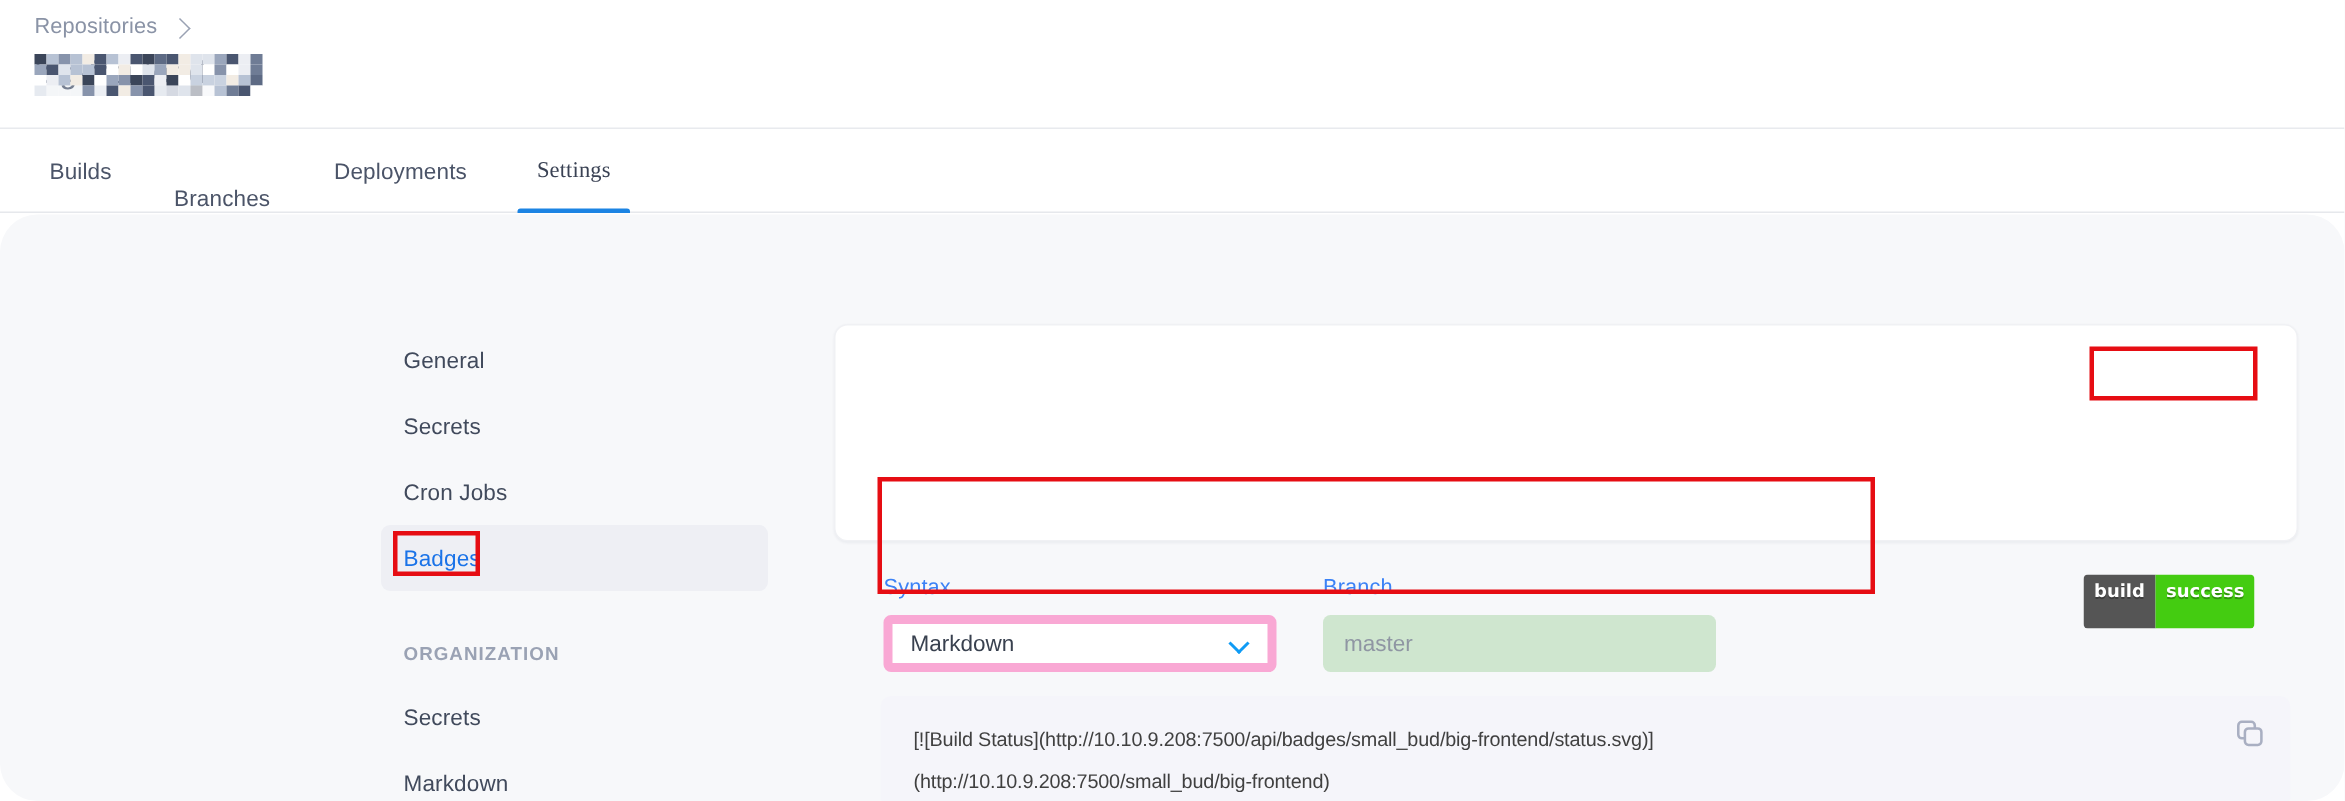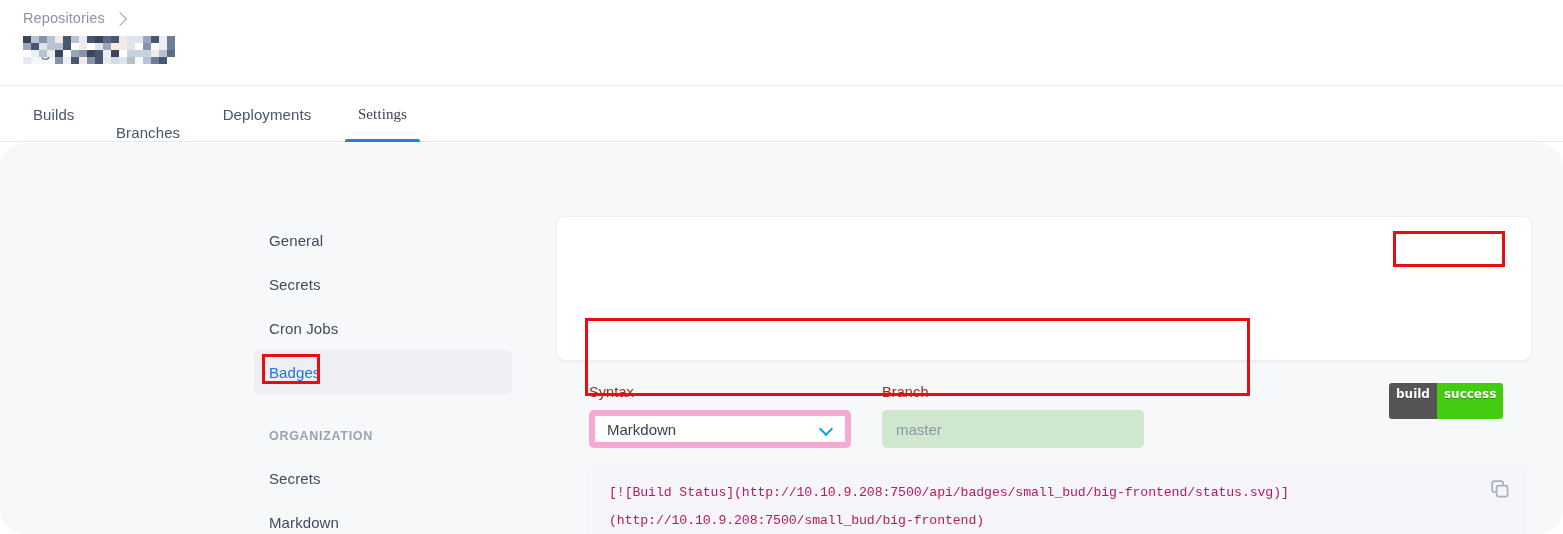--- a/index.html
+++ b/index.html
@@ -171,21 +171,21 @@
     height: 145px;
     background: #ffffff;
     border-radius: 9px;
     box-shadow: 0 1px 2px rgba(20,30,60,.06);
     border: 1px solid #f0f1f4;
     box-sizing: border-box;
   }
   .field-label {
     position: absolute;
     font-size: 14.5px;
-    color: #b91c1c;
+    color: #3b82f6;
     letter-spacing: .1px;
   }
   .select-box {
     position: absolute;
     left: 32px; top: 193px;
     width: 262px;
     height: 38px;
     background: #ffffff;
     border: 6px solid #f9a8d4;
     border-radius: 5px;
@@ -259,23 +259,23 @@
     position: absolute;
     left: 30px; top: 247px;
     width: 940px;
     height: 74px;
     background: #f5f5fa;
     border-radius: 7px;
     box-sizing: border-box;
     padding: 15px 18px 0 22px;
   }
   .code-line {
-    font-family: Liberation Mono, monospace;
+    font-family: Liberation Sans, sans-serif;
     font-size: 13.2px;
-    color: #be185d;
+    color: #404040;
     line-height: 28px;
     white-space: pre;
     letter-spacing: -.1px;
   }
   .copy-icon {
     position: absolute;
     right: 16px; top: 14px;
     width: 22px; height: 22px;
     cursor: pointer;
   }

